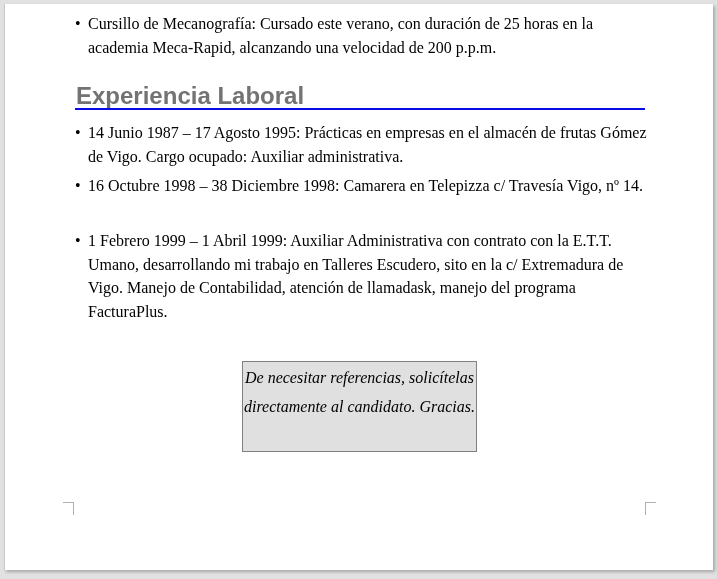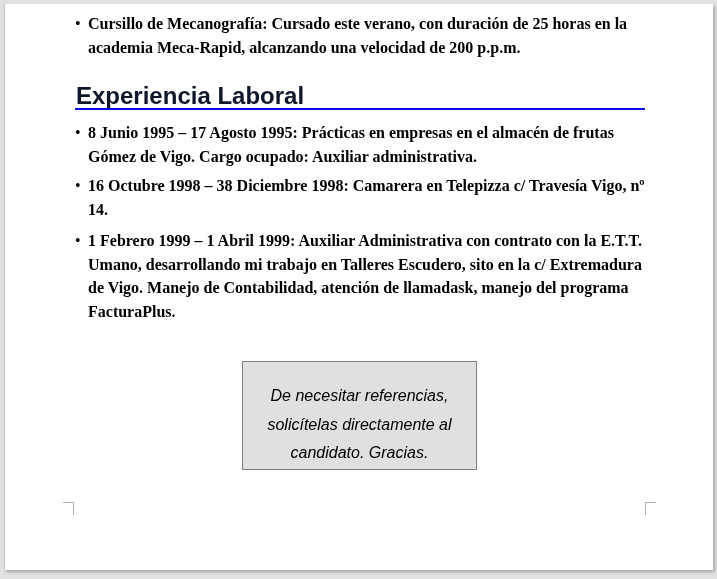--- a/index.html
+++ b/index.html
@@ -27,51 +27,50 @@
       color: #000;
     }
     .bullet-item .dot {
       position: absolute;
       left: 0; top: 0;
       width: 13px;
     }
     .bullet-item .txt {
       display: block;
       margin-left: 13px;
-      font-weight: bold;
     }
     .heading {
       position: absolute;
       left: 71px; top: 78px;
       font-family: "Liberation Sans", sans-serif;
       font-weight: bold;
       font-size: 24px;
-      color: #0f172a;
+      color: #737373;
       margin: 0;
       line-height: 28px;
       text-align: center;
     }
     .heading-rule {
       position: absolute;
       left: 70px; top: 104px;
       width: 570px; height: 2px;
       background: #0a0ae6;
     }
     .note-box {
       position: absolute;
       left: 237px; top: 357px;
       width: 233px; height: 87px;
       background: #e0e0e0;
       border: 1px solid #808080;
-      font-family: Liberation Sans, sans-serif;
+      font-family: Liberation Serif, serif;
       font-style: italic;
       font-size: 16px;
       line-height: 28.5px;
       text-align: center;
-      padding-top: 20px;
+      padding-top: 2px;
     }
     .crop-mark {
       position: absolute;
       width: 10px; height: 12px;
     }
     .crop-left {
       left: 58px; top: 498px;
       border-top: 1px solid #b0b0b0;
       border-right: 1px solid #b0b0b0;
     }
@@ -89,21 +88,21 @@
   <div class="bullet-item" style="top:8px;">
     <span class="dot">•</span>
     <span class="txt">Cursillo de Mecanografía:  Cursado este verano, con duración de 25 horas en la academia Meca-Rapid, alcanzando una velocidad de 200 p.p.m.</span>
   </div>
 
   <h2 class="heading">Experiencia Laboral</h2>
   <div class="heading-rule"></div>
 
   <div class="bullet-item" style="top:117px;">
     <span class="dot">•</span>
-    <span class="txt">8 Junio 1995 – 17 Agosto 1995:  Prácticas en empresas en el almacén de frutas Gómez de Vigo.  Cargo ocupado:  Auxiliar administrativa.</span>
+    <span class="txt">14 Junio 1987 – 17 Agosto 1995:  Prácticas en empresas en el almacén de frutas Gómez de Vigo.  Cargo ocupado:  Auxiliar administrativa.</span>
   </div>
 
   <div class="bullet-item" style="top:170px;">
     <span class="dot">•</span>
     <span class="txt">16 Octubre 1998 – 38 Diciembre 1998:  Camarera en Telepizza c/ Travesía Vigo, nº 14.</span>
   </div>
 
   <div class="bullet-item" style="top:225px;">
     <span class="dot">•</span>
     <span class="txt">1 Febrero 1999 – 1 Abril 1999:  Auxiliar Administrativa con contrato con la E.T.T. Umano, desarrollando mi trabajo en Talleres Escudero, sito en la c/ Extremadura de Vigo.  Manejo de Contabilidad, atención de llamadask, manejo del programa FacturaPlus.</span>

